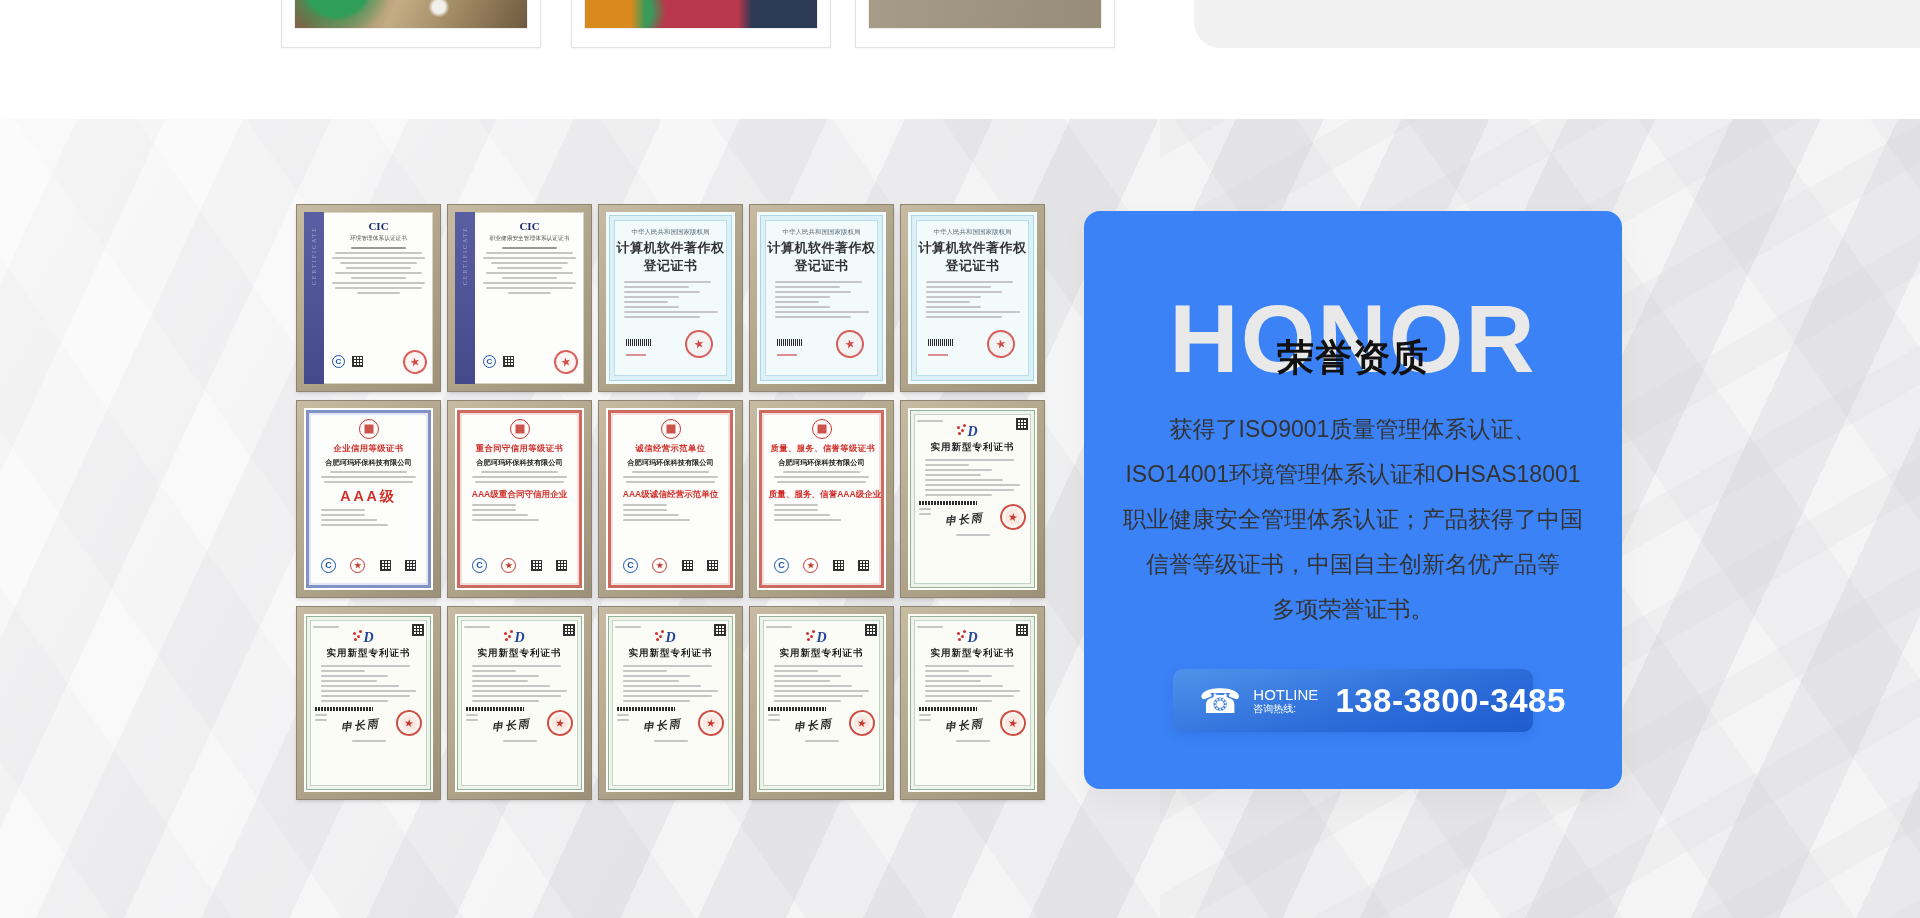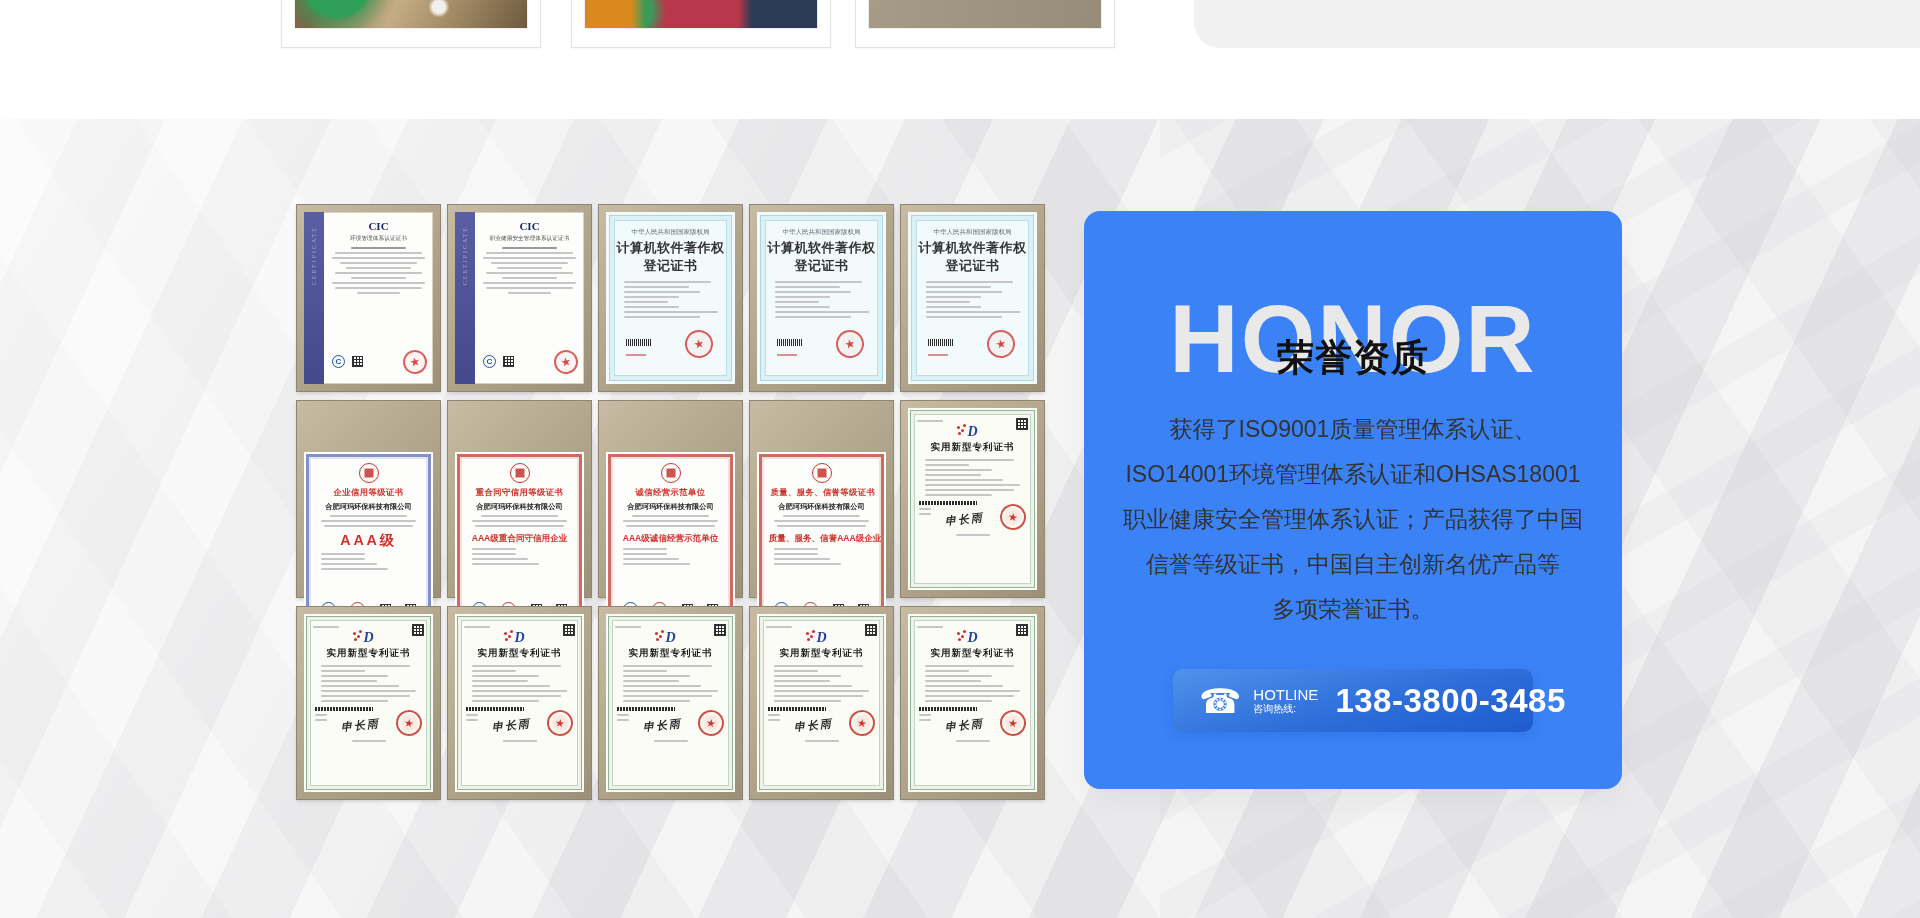--- a/index.html
+++ b/index.html
@@ -85,21 +85,21 @@
   .copy-org { font-family:"Liberation Serif",serif; font-size:6.5px; color:#5a6a72; margin-top:4px; }
   .copy-title { font-family:Liberation Mono, monospace; font-size:13px; font-weight:bold; color:#333;
       letter-spacing:.5px; margin:2px 0 6px; }
   .copy-lines { text-align:left; margin-top:4px; }
   .barcode { position:absolute; left:10px; bottom:26px; width:26px; height:7px;
       background:repeating-linear-gradient(90deg,#2c2c2c 0 1px, transparent 1px 2px); }
   .copy-num { position:absolute; left:10px; bottom:16px; width:20px; height:2px; background:#d89090; }
   .paper.copy .star-seal { right:12px; bottom:14px; width:28px; height:28px; line-height:25px; }
 
   
-  .paper.credit { box-shadow:inset 0 0 0 2px #fff, inset 0 0 0 5px var(--bc,#cf6a5f), inset 0 0 0 7px #f3e0dd;margin-top:44px; }
+  .paper.credit { box-shadow:inset 0 0 0 2px #fff, inset 0 0 0 5px var(--bc,#cf6a5f), inset 0 0 0 7px #f3e0dd; }
   .paper.credit.vblue { --bc:#8193c6; box-shadow:inset 0 0 0 2px #fff, inset 0 0 0 5px #8193c6, inset 0 0 0 7px #e2e7f3; }
   .credit-body { position:absolute; inset:9px; text-align:center; }
   .emblem { width:20px; height:20px; margin:2px auto 3px; border:1.5px solid #c5372e; border-radius:50%;
       position:relative; }
   .emblem::after { content:""; position:absolute; inset:3px; background:#c5372e; border-radius:2px;
       box-shadow:inset 0 0 0 1.5px #fff; opacity:.85; }
   .credit-title { font-size:9px; font-weight:bold; color:#d0302a; letter-spacing:.5px; white-space:nowrap;
       transform:scale(.92); }
   .credit-company { font-size:8px; font-weight:bold; color:#1d1d1d; margin-top:2px; white-space:nowrap;
       transform:scale(.9); }

